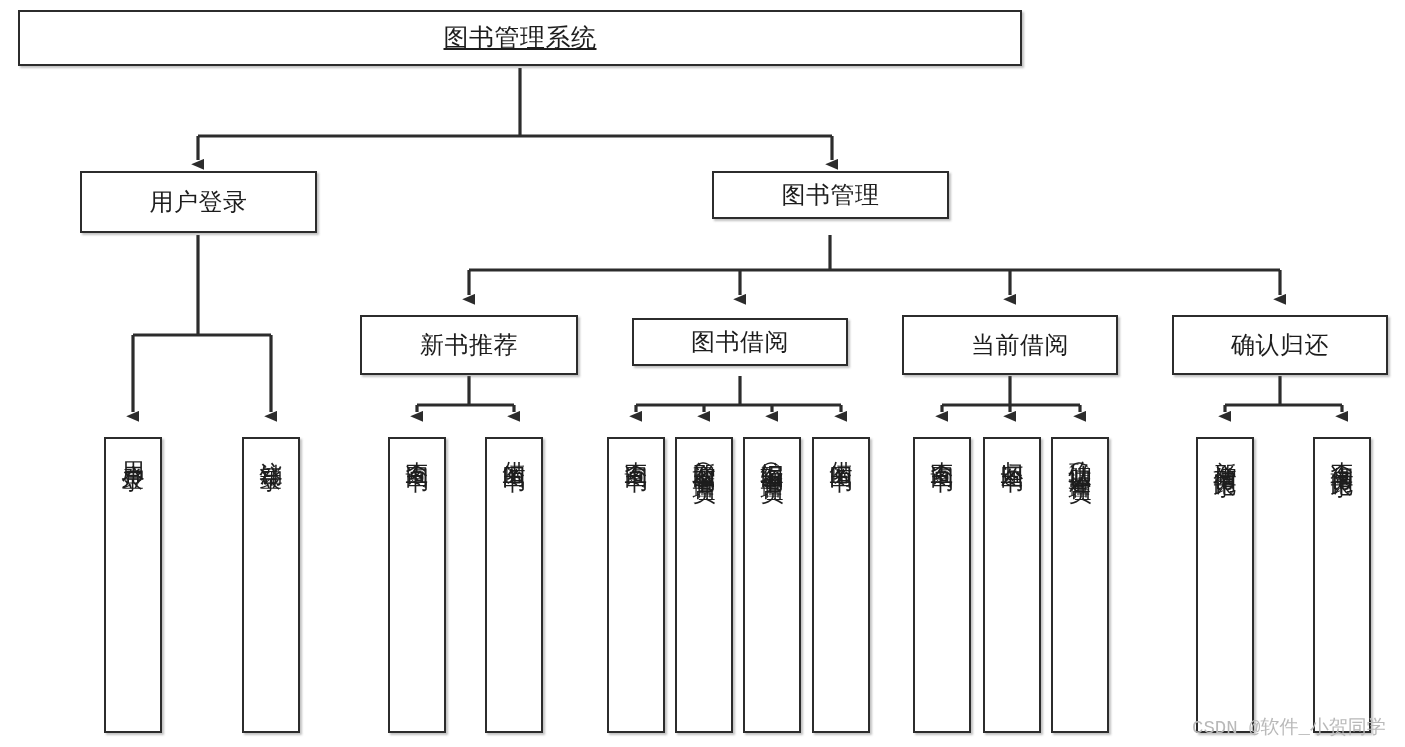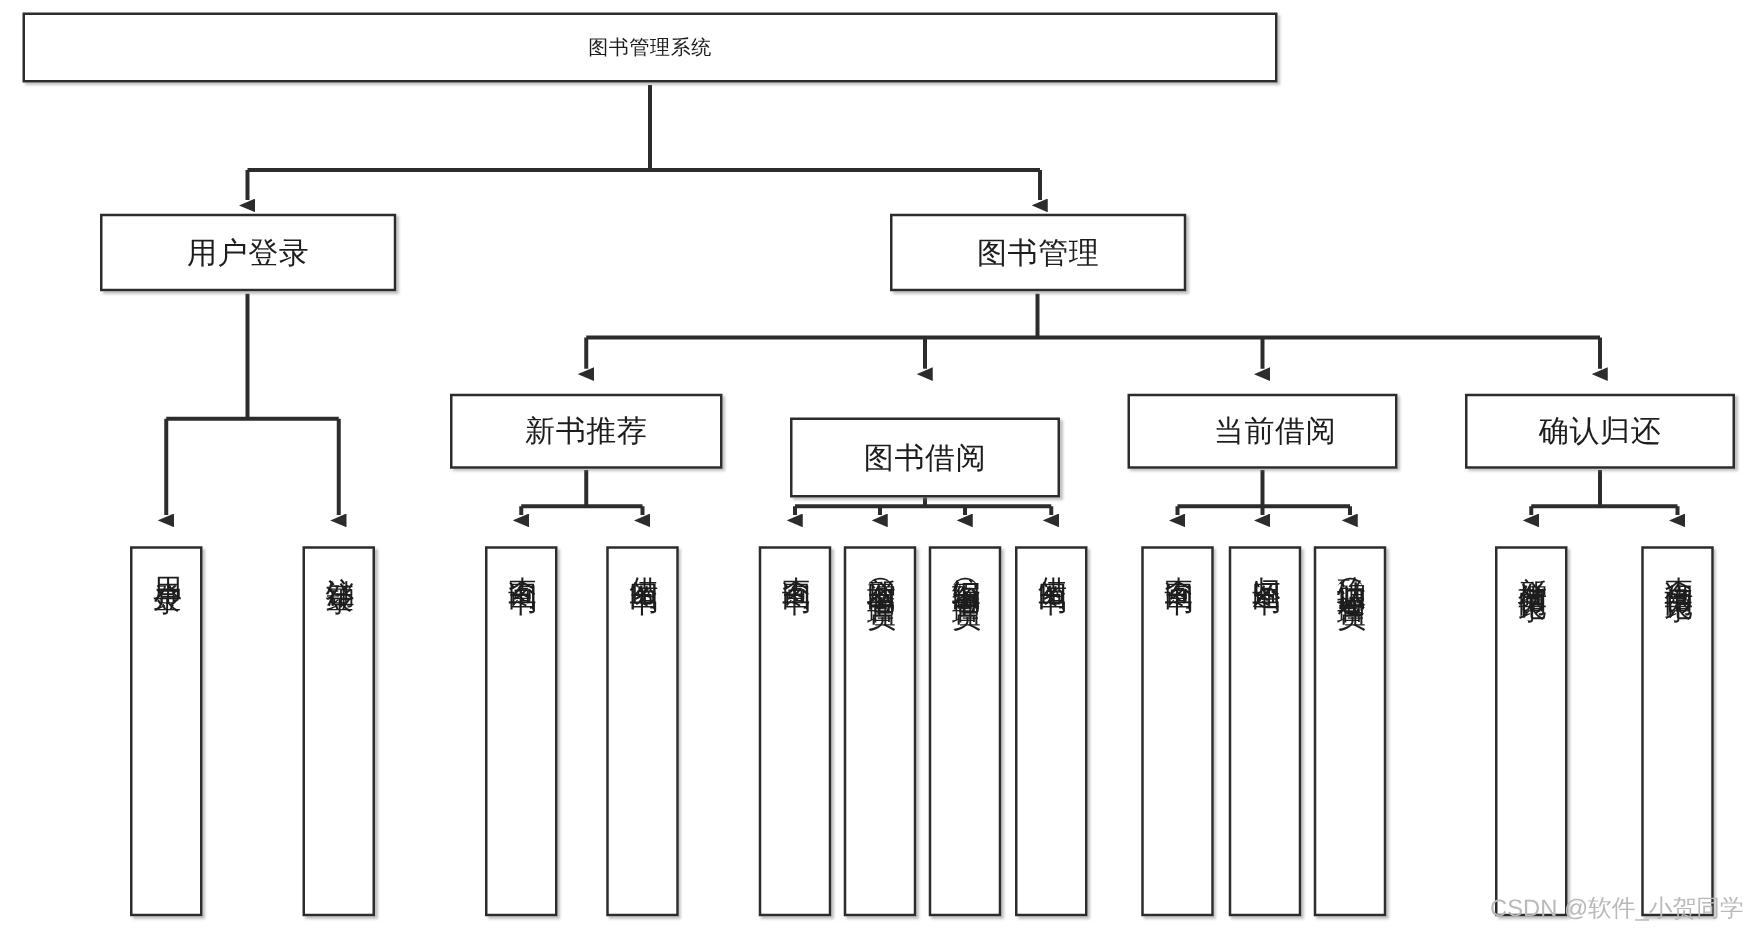--- a/index.html
+++ b/index.html
@@ -42,21 +42,22 @@
     letter-spacing: 0.5px;
     line-height: 1.18;
     text-align: center;
     white-space: nowrap;
   }
   
   .node.horiz .lbl {
     font-size: 24px;
   }
   .node.root .lbl {
-    font-size: 16px;
+    font-size: 25px;
+    text-decoration: underline;
   }
   
   .node.vert {
     align-items: flex-start;
     justify-content: center;
     padding-top: 4px;
   }
   .node.vert .lbl {
     writing-mode: vertical-rl;
     text-orientation: upright;
@@ -66,21 +67,21 @@
     white-space: nowrap;
   }
   .watermark {
     position: absolute;
     left: 1192px;
     top: 714px;
     font-size: 19px;
     color: #b9b9b9;
     white-space: nowrap;
     z-index: 5;
-    font-family: Liberation Sans, sans-serif;
+    font-family: Liberation Mono, monospace;
   }
 </style>
 </head>
 <body>
 
 <div id="canvas">
 
   <svg id="wires" viewBox="0 0 1405 747">
     <defs>
       <marker id="arrow" markerWidth="11" markerHeight="13" refX="1.2" refY="6.2" orient="auto" markerUnits="userSpaceOnUse">
@@ -131,28 +132,28 @@
     </g>
   </svg>
 
   <div class="node horiz root" style="left:18px; top:10px; width:1004px; height:56px;">
     <span class="lbl">图书管理系统</span>
   </div>
 
   <div class="node horiz" style="left:80px; top:171px; width:237px; height:62px;">
     <span class="lbl">用户登录</span>
   </div>
-  <div class="node horiz" style="left:712px; top:171px; width:237px; height:62px;">
+  <div class="node horiz" style="left:712px; top:171px; width:237px; height:48px;">
     <span class="lbl">图书管理</span>
   </div>
 
   <div class="node horiz" style="left:360px; top:315px; width:218px; height:60px;justify-content:center;">
     <span class="lbl">新书推荐</span>
   </div>
-  <div class="node horiz" style="left:632px; top:334px; width:216px; height:64px;">
+  <div class="node horiz" style="left:632px; top:318px; width:216px; height:48px;">
     <span class="lbl">图书借阅</span>
   </div>
   <div class="node horiz" style="left:902px; top:315px; width:216px; height:60px;padding-left:20px;">
     <span class="lbl">当前借阅</span>
   </div>
   <div class="node horiz" style="left:1172px; top:315px; width:216px; height:60px;">
     <span class="lbl">确认归还</span>
   </div>
 
   <div class="node vert" style="left:104px; top:437px; width:58px; height:296px;">

